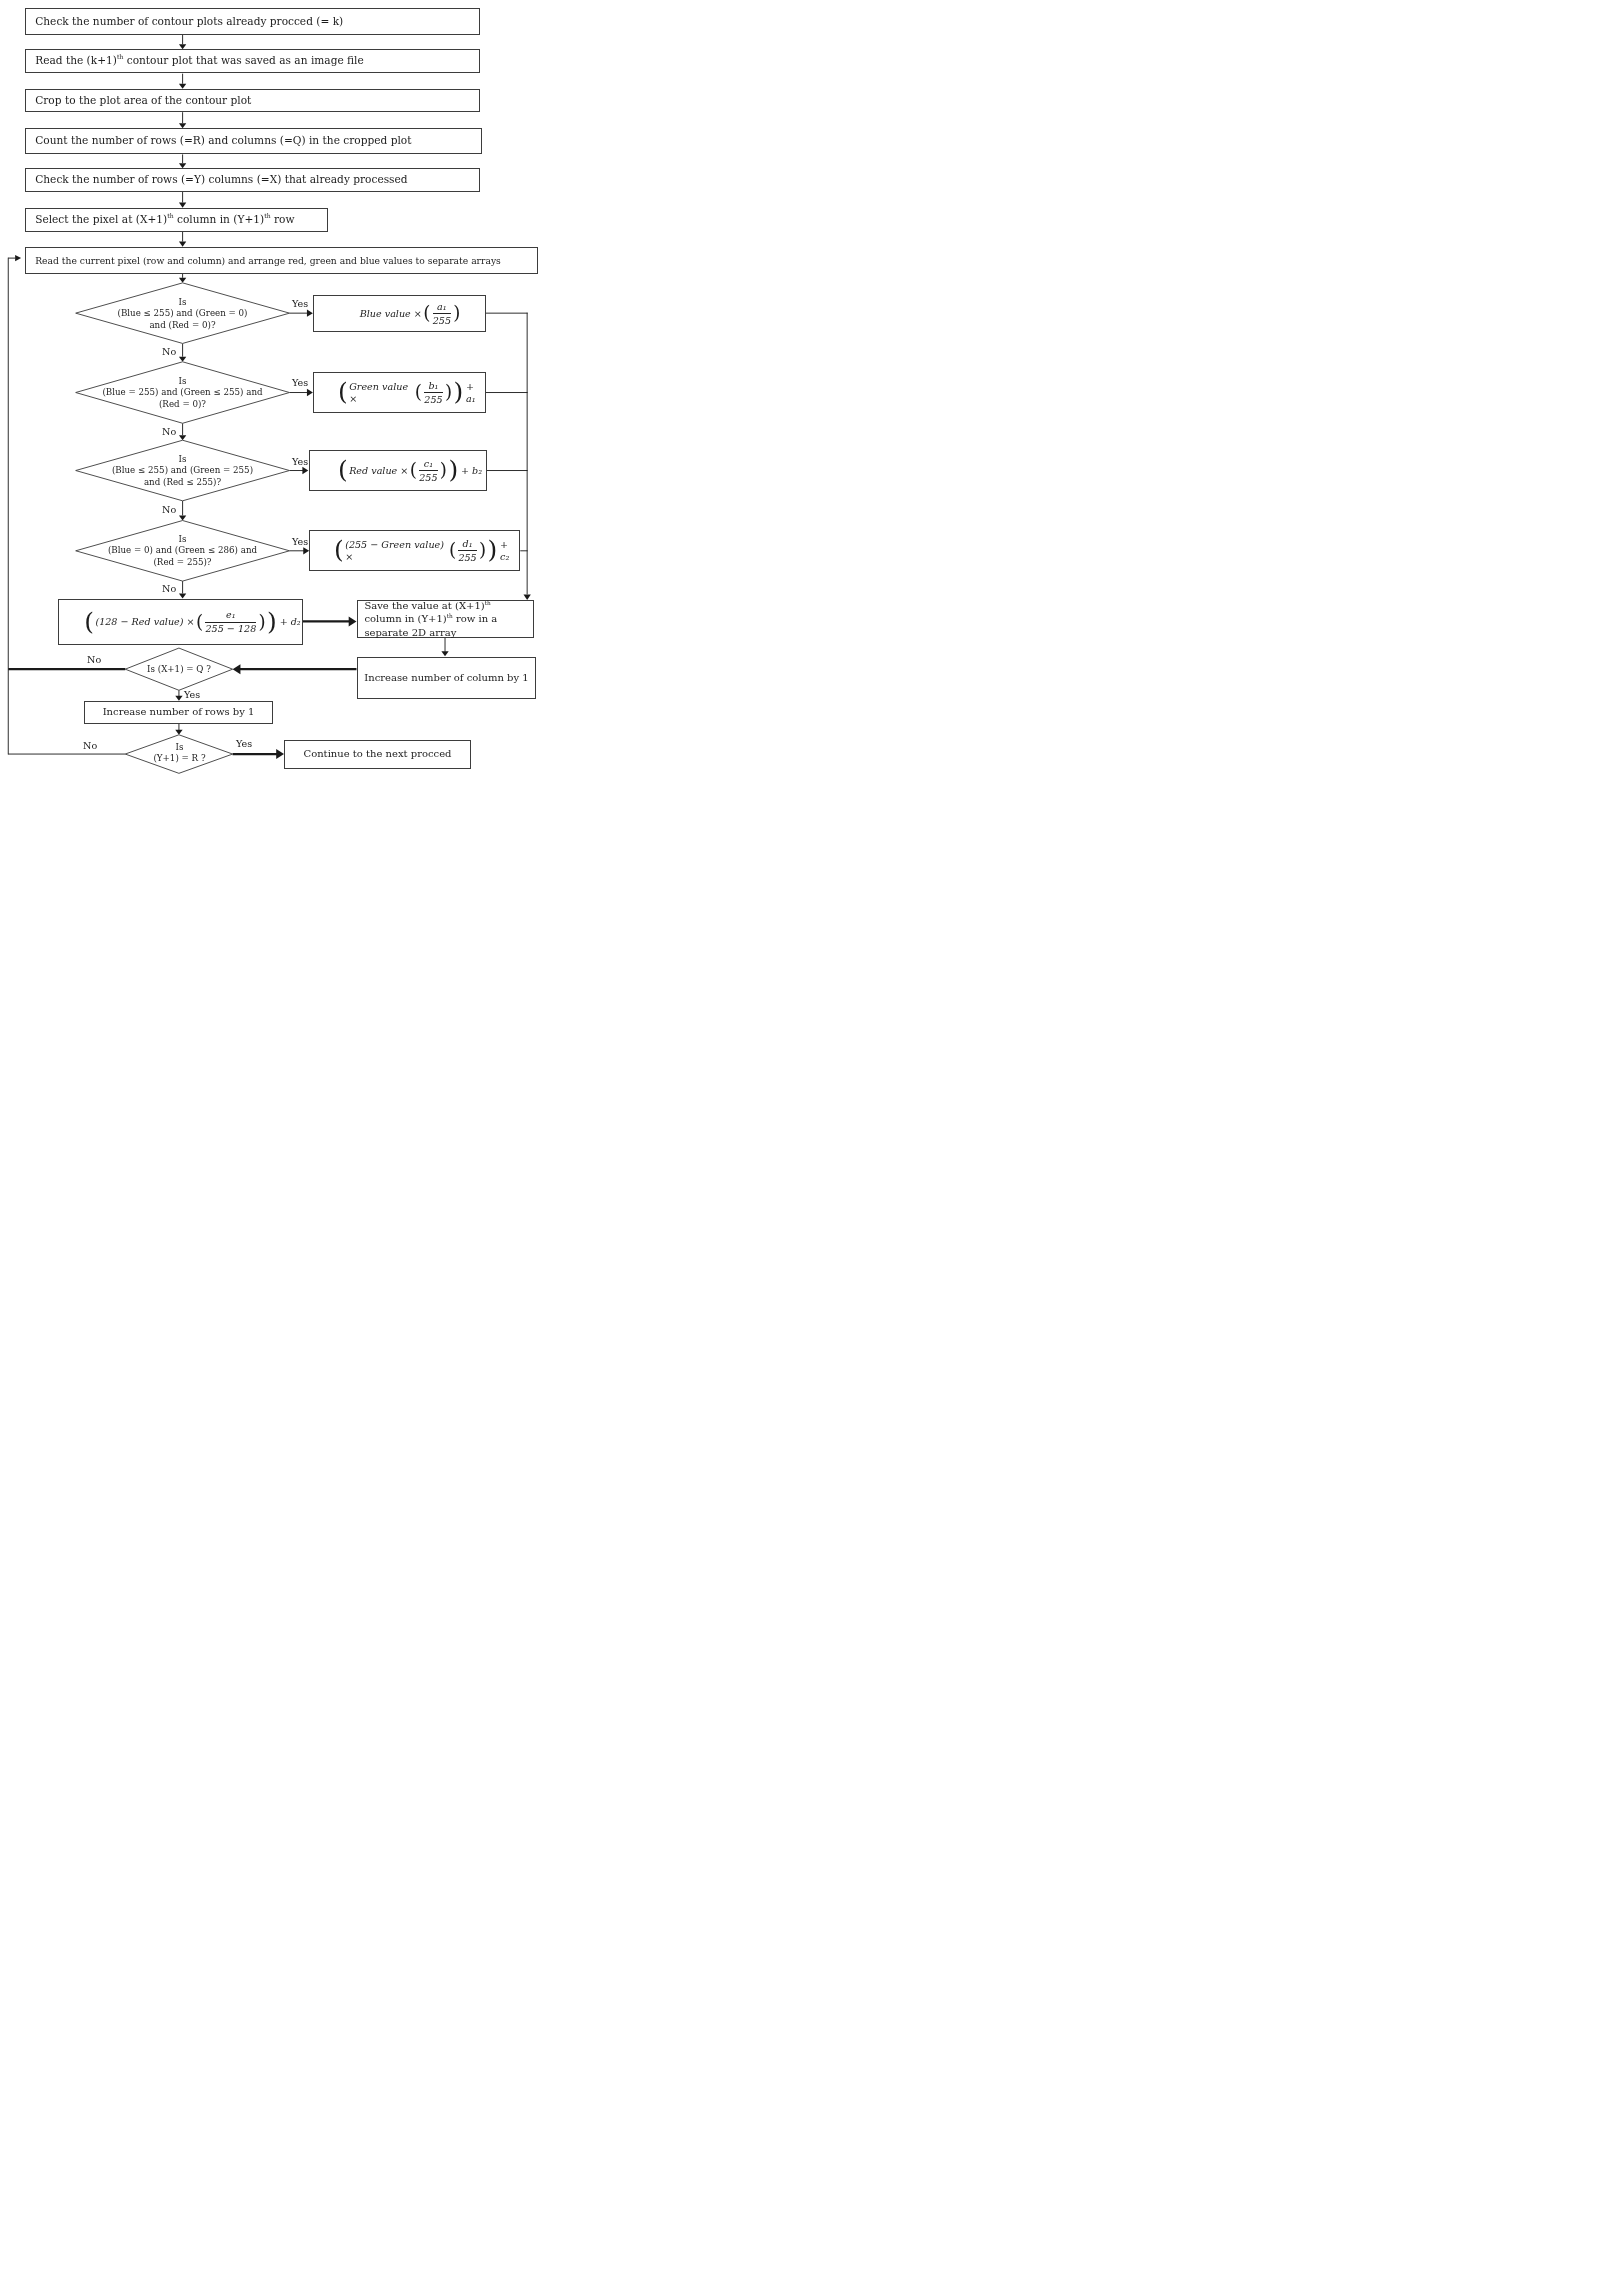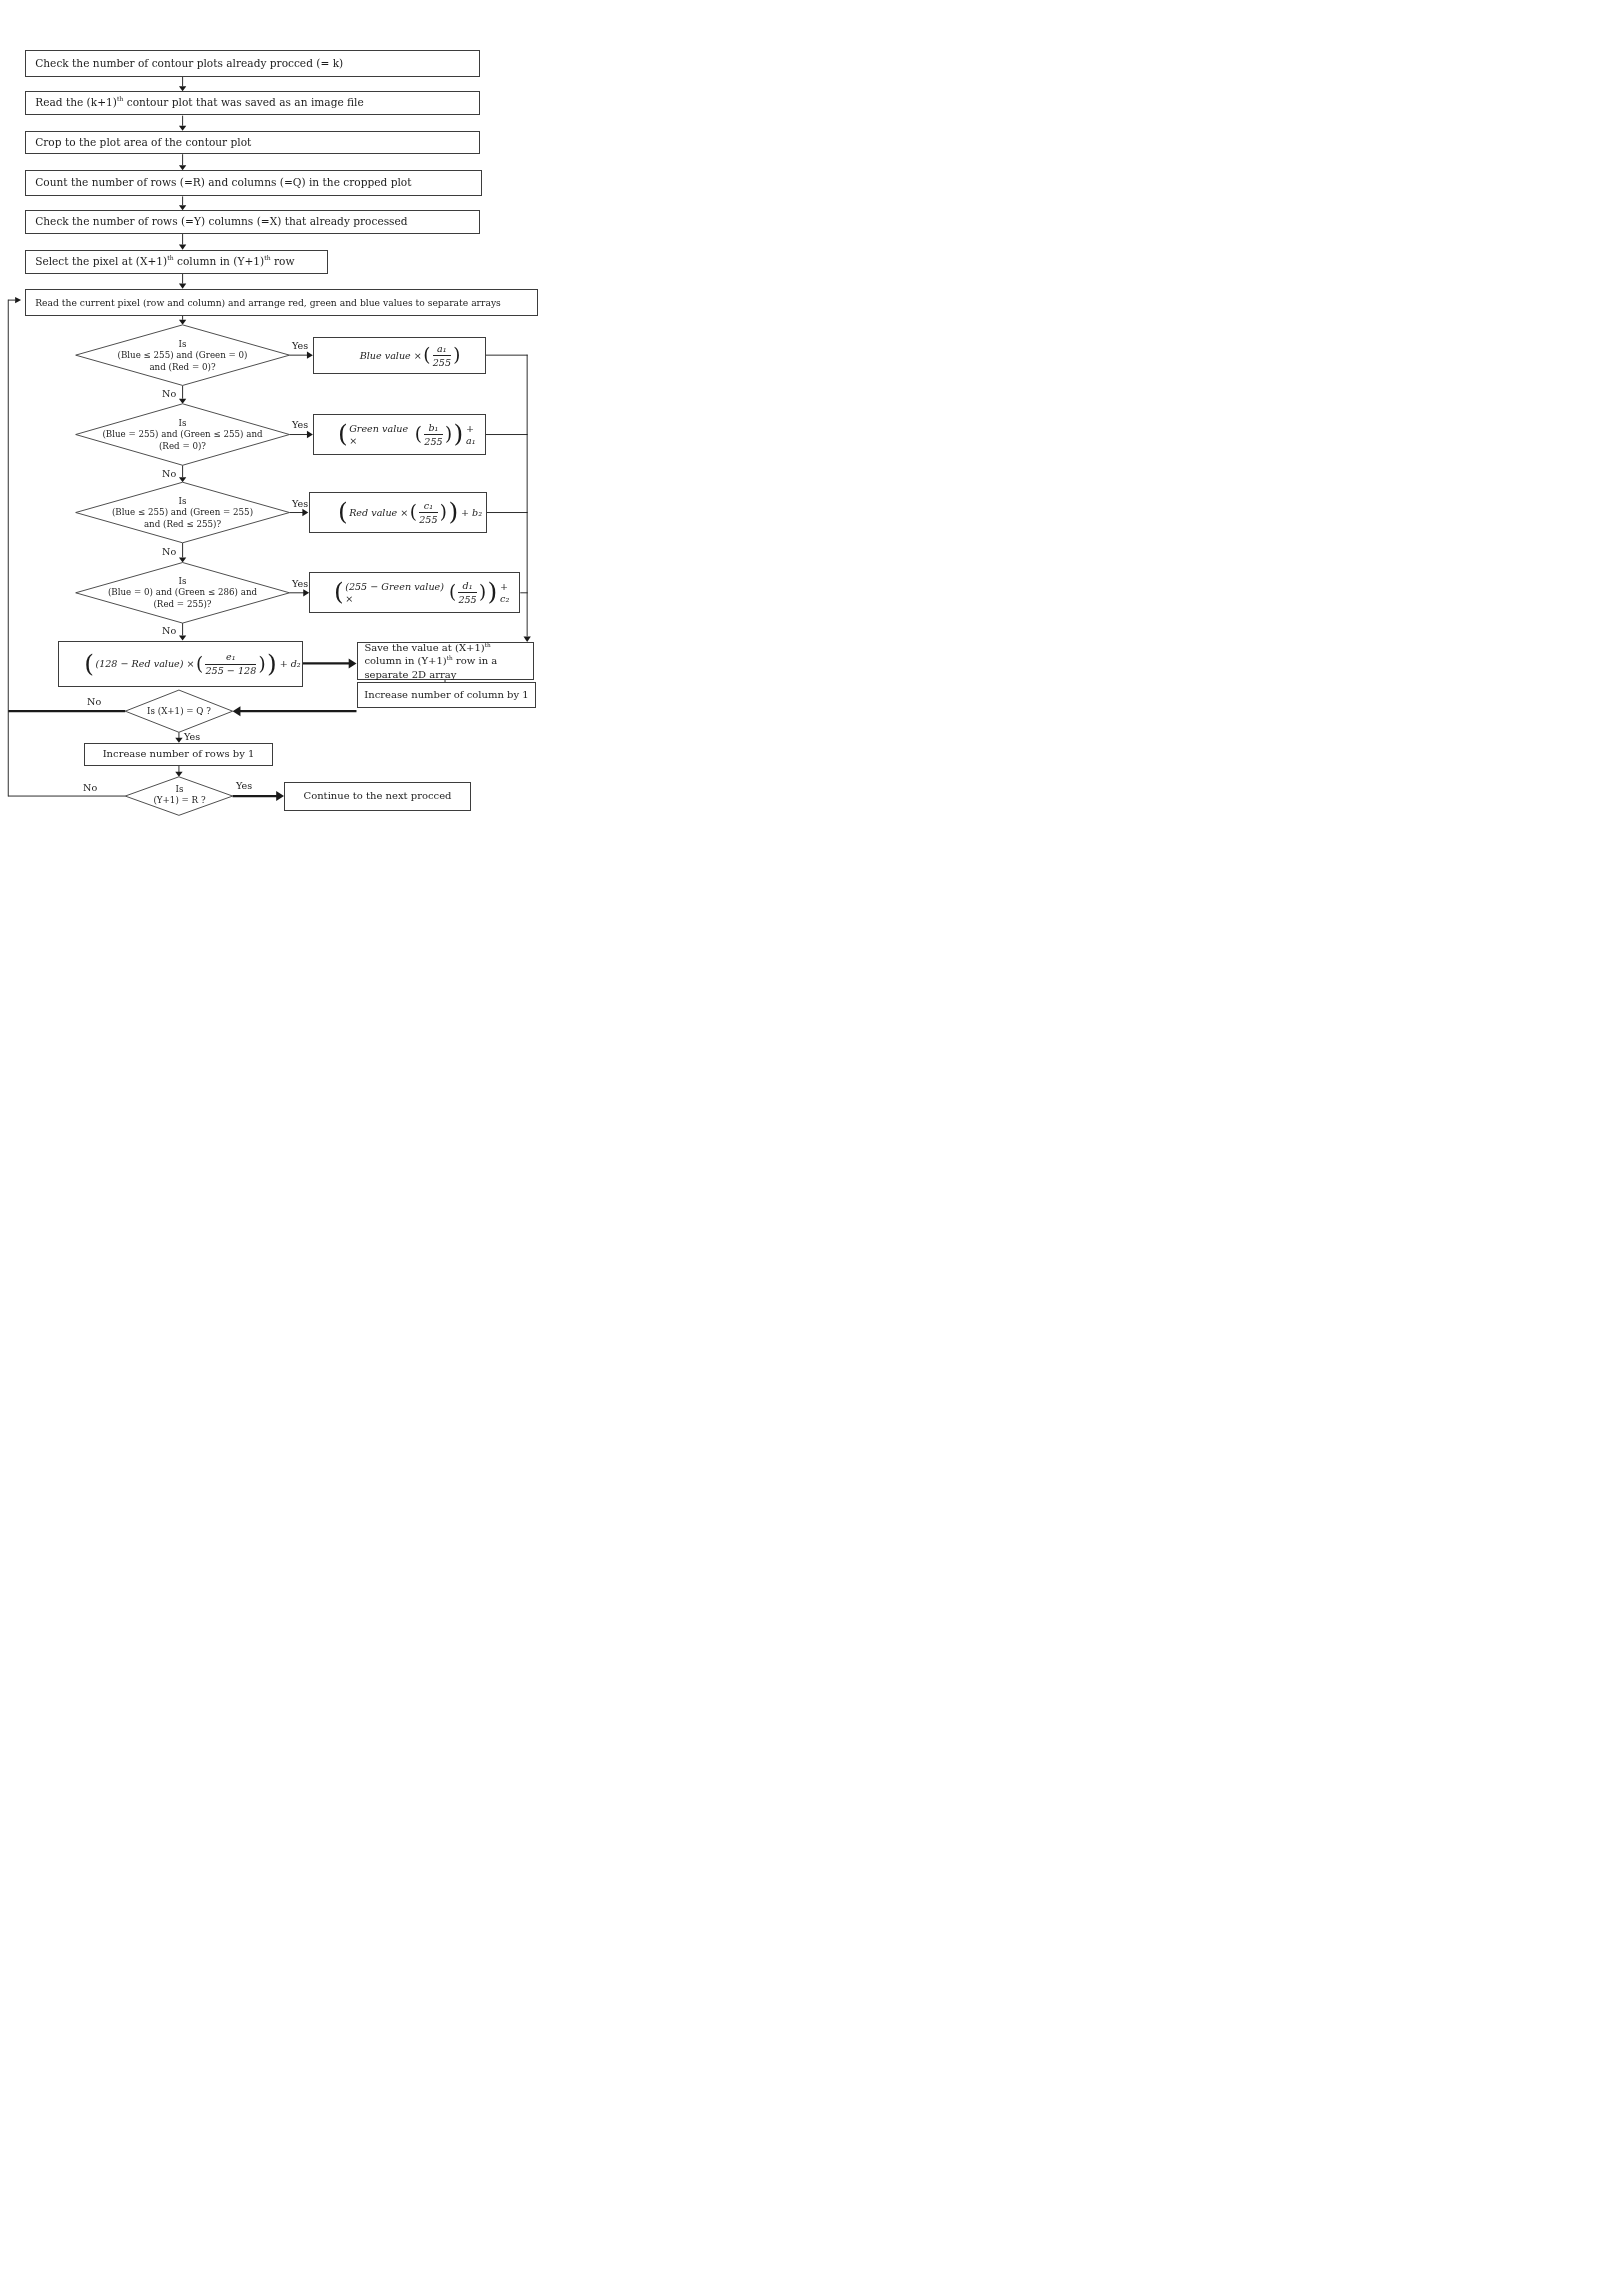--- a/index.html
+++ b/index.html
@@ -1,17 +1,17 @@
 <!DOCTYPE html>
 <html style="font-size:7.3px"><head>
 <meta charset="utf-8">
 <style>
   html,body{margin:0;padding:0;background:#ffffff;}
   #canvas{position:relative;width:540px;height:780px;background:#ffffff;overflow:hidden;
-          font-family:"DejaVu Serif",serif;color:#1c1c1c;margin-top:42px;}
+          font-family:"DejaVu Serif",serif;color:#1c1c1c;}
   #wires{position:absolute;left:0;top:0;width:540px;height:780px;}
   .node{position:absolute;box-sizing:border-box;background:#fff;border:0.9px solid #3d3d3d;
         display:flex;align-items:center;font-size:10.6px;line-height:1.25;}
   .pad{padding:0 9.2px;}
   .thick{border-top-width:1.8px;border-bottom-width:1.8px;}
   .ctr{justify-content:center;text-align:center;}
   .small{font-size:9.2px;white-space:nowrap;}
   .nowrap{white-space:nowrap;}
   sup{font-size:0.58em;line-height:0;vertical-align:super;}
   .dtext{position:absolute;text-align:center;font-size:8.7px;line-height:1.3;}
@@ -219,21 +219,21 @@
       </span>
     <span class="bp i">)</span>
     <span class="bp o">)</span>
     <span class="suf">+ d₂</span>
   </div>
 
   <div class="node thick act" style="left:357px;top:600px;width:177px;height:38px;padding:0 6.4px;line-height:1.35">
     <span><span>Save the value at (X+1)</span><sup>th</sup><span> column in (Y+1)</span><sup>th</sup><span> row in a separate 2D array</span></span>
   </div>
 
-  <div class="node thick ctr act" style="left:357px;top:640px;width:179px;height:26px">
+  <div class="node thick ctr act" style="left:357px;top:657px;width:179px;height:42px">
     <span>Increase number of column by 1</span>
   </div>
 
   <div class="node thick ctr act" style="left:84px;top:701px;width:189px;height:23px">
     <span>Increase number of rows by 1</span>
   </div>
 
   <div class="node thick ctr act" style="left:284px;top:740px;width:187px;height:28.5px">
     <span>Continue to the next procced</span>
   </div>

